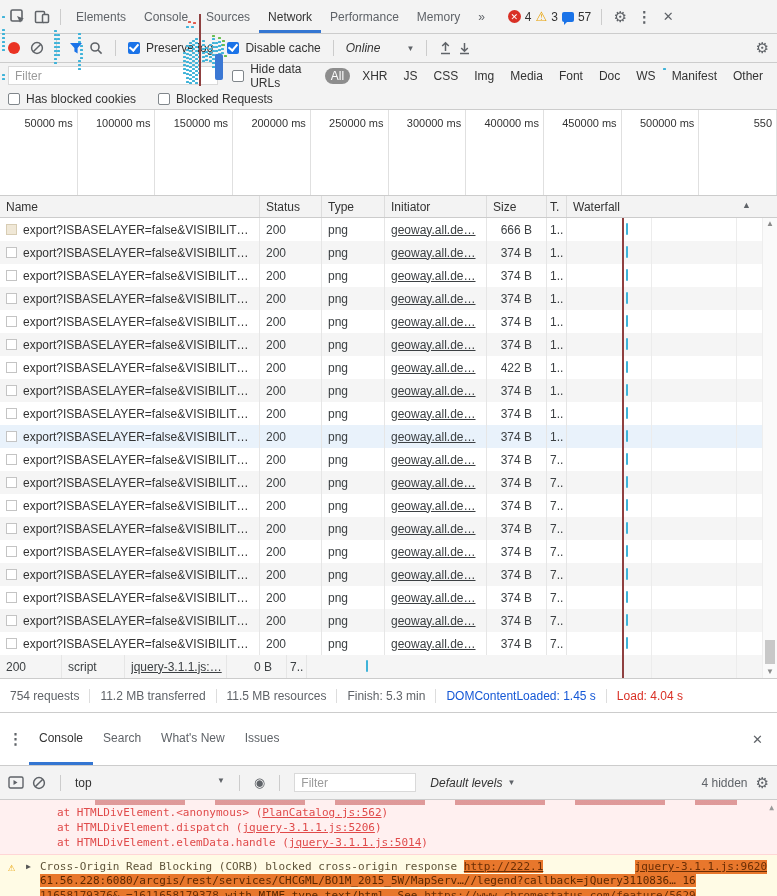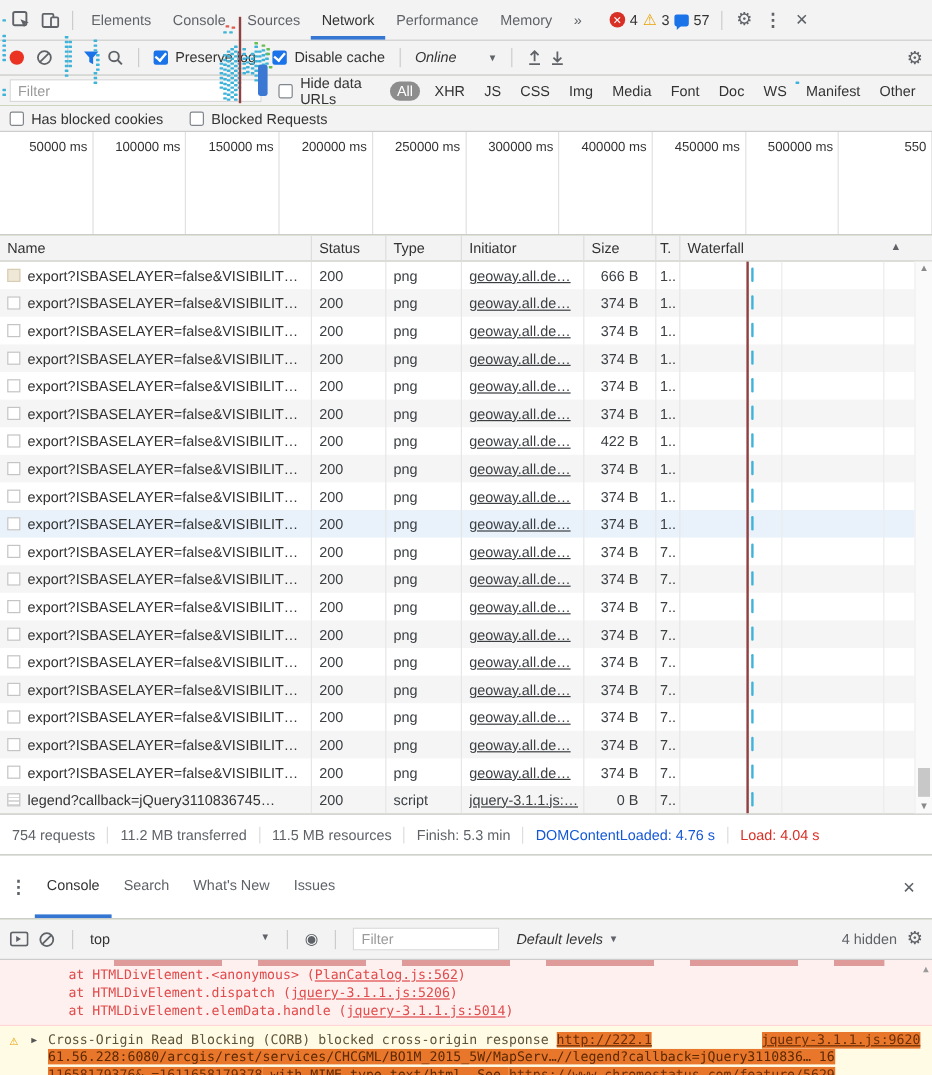--- a/index.html
+++ b/index.html
@@ -1,16 +1,16 @@
 <!DOCTYPE html>
 <html><head>
 <meta charset="utf-8">
 <style>
   html,body{margin:0;padding:0;background:#e8e8e8;}
-  .wrap{position:relative;width:777px;height:896px;background:#4d7c0f;overflow:hidden;
+  .wrap{position:relative;width:777px;height:896px;background:#bef264;overflow:hidden;
         font-family:"Liberation Sans",sans-serif;font-size:12px;color:#333;}
   .band{position:absolute;left:0;right:0;box-sizing:border-box;}
   .sep{width:1px;height:16px;background:#ccc;margin:0 6px;flex:none;}
   .icon-gear{font-size:15px;color:#5f6368;line-height:1;}
   .vdots{font-size:15px;color:#5f6368;font-weight:bold;}
   .closex{font-size:13px;color:#5f6368;}
 
   
   .tabbar{top:0;height:34px;background:#f3f3f3;border-bottom:1px solid #ccc;
           display:flex;align-items:center;padding:0 6px;}
@@ -712,24 +712,20 @@
       <div class="rc w-init">
           <span class="ilink i">geoway.all.de…</span>
         </div>
       <div class="rc w-size z">374 B</div>
       <div class="rc w-time m">7..</div>
       <div class="rc w-wf">
           <span class="wf-tick"></span>
         </div>
     </div>
       <div class="row">
-      <div class="rc w-name">
-          <span class="fico doc"></span>
-          <span class="rname n">legend?callback=jQuery3110836745…</span>
-        </div>
       <div class="rc w-status s">200</div>
       <div class="rc w-type t">script</div>
       <div class="rc w-init">
           <span class="ilink i">jquery-3.1.1.js:…</span>
         </div>
       <div class="rc w-size z">0 B</div>
       <div class="rc w-time m">7..</div>
       <div class="rc w-wf">
           <span class="wf-tick"></span>
         </div>
@@ -749,21 +745,21 @@
 
   <div class="band summary" id="summary-host">
       <span class="sum-item">754 requests</span>
       <span class="sum-sep"></span>
       <span class="sum-item">11.2 MB transferred</span>
       <span class="sum-sep"></span>
       <span class="sum-item">11.5 MB resources</span>
       <span class="sum-sep"></span>
       <span class="sum-item">Finish: 5.3 min</span>
       <span class="sum-sep"></span>
-      <span class="sum-item blue">DOMContentLoaded: 4.76 s</span>
+      <span class="sum-item blue">DOMContentLoaded: 1.45 s</span>
       <span class="sum-sep"></span>
       <span class="sum-item red">Load: 4.04 s</span>
     </div>
 
   <div class="band drawer-tabs">
     <span class="vdots">⋮</span>
     <div style="display:flex;align-items:stretch;">
 
     <div class="dtab active">Console</div>
         <div class="dtab">Search</div>

